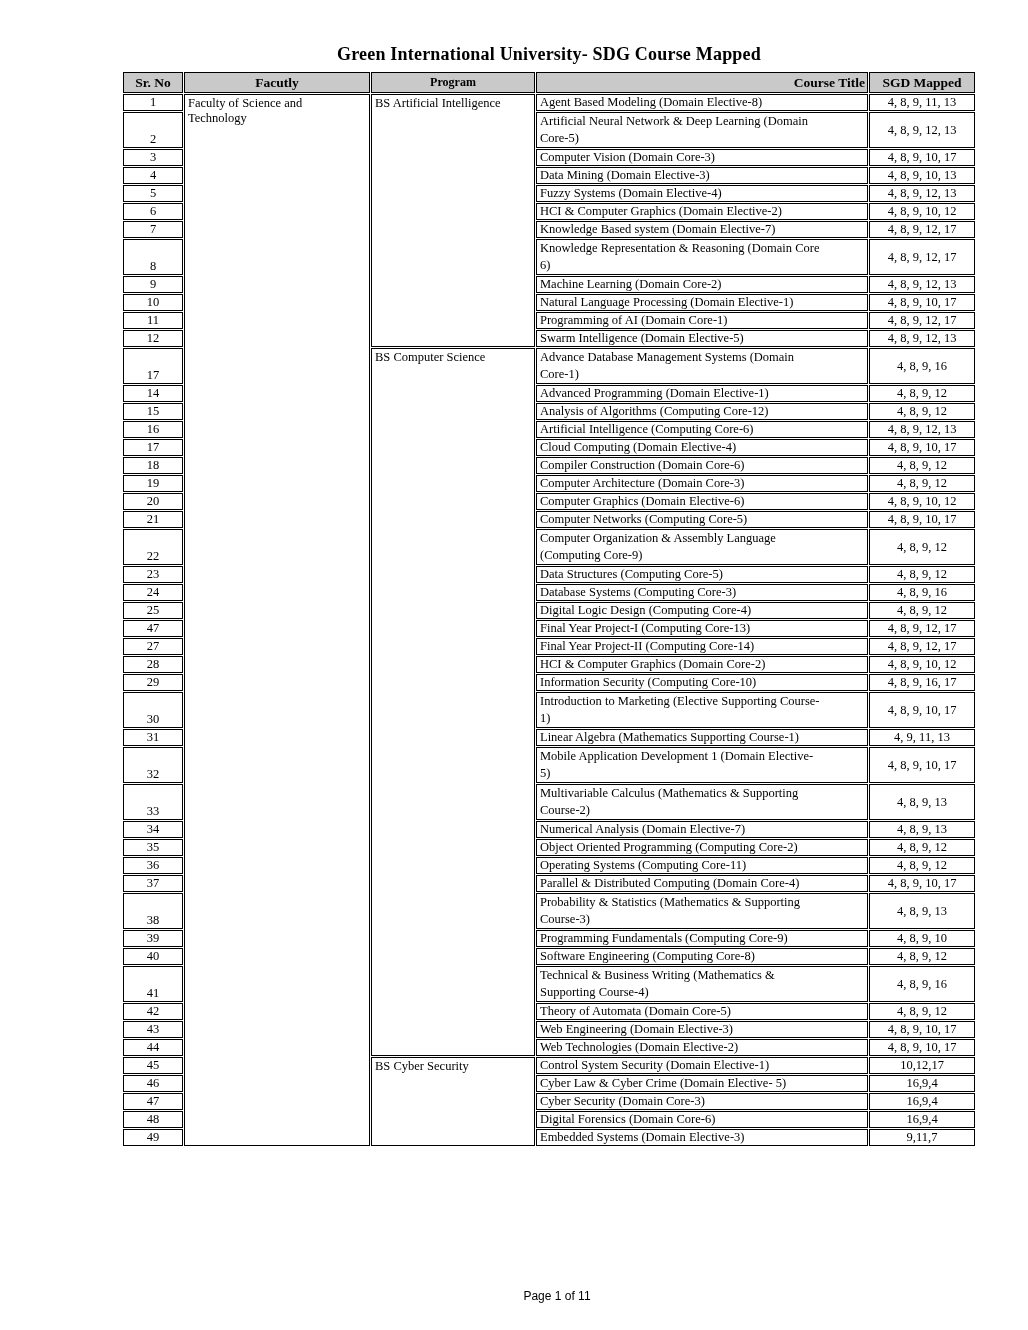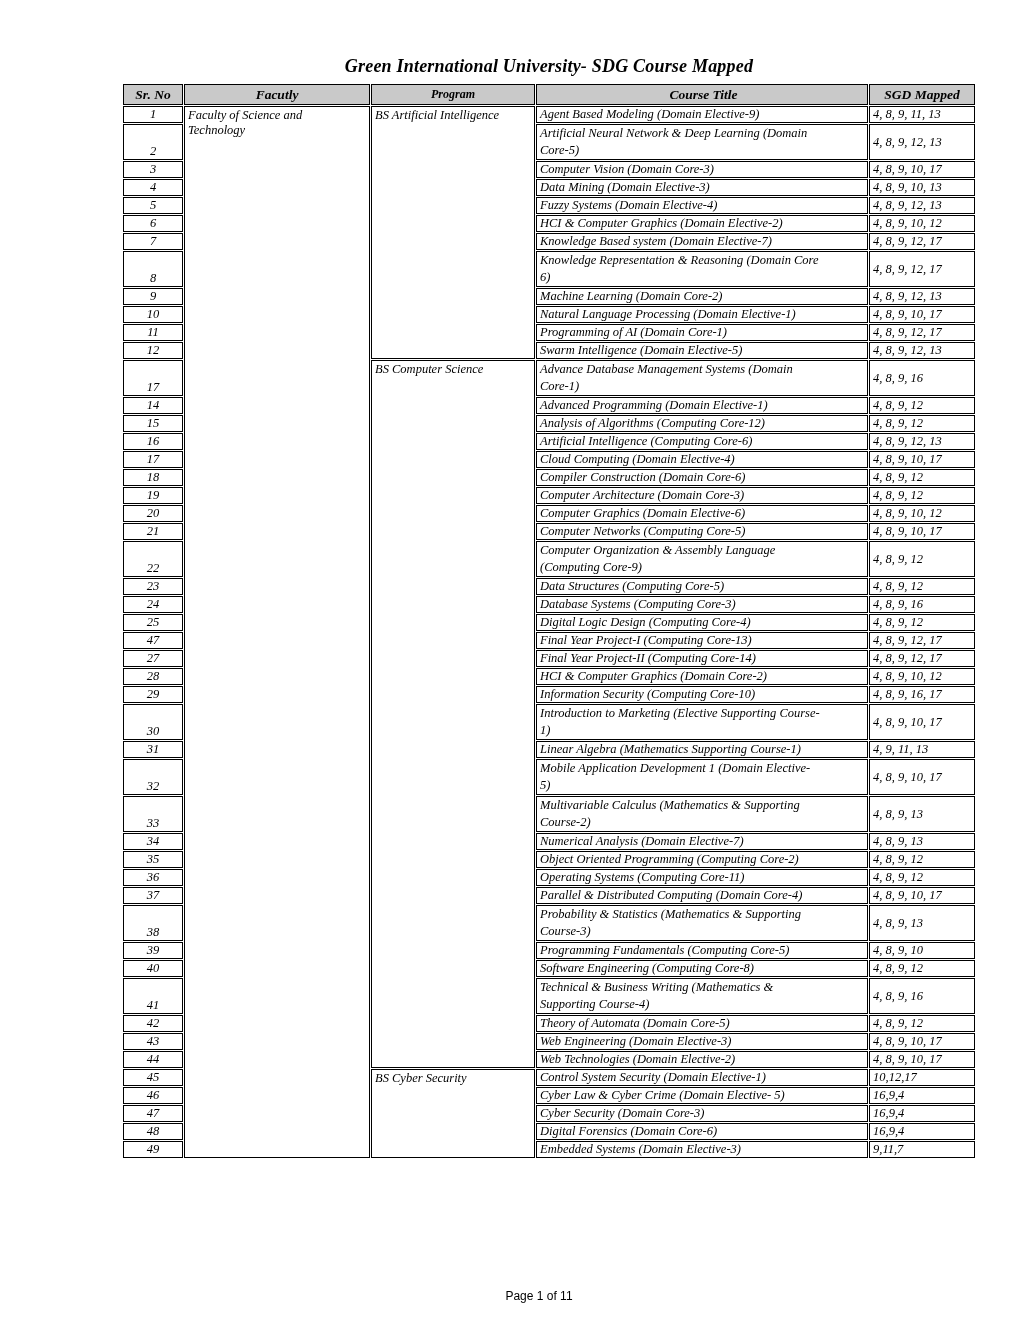--- a/index.html
+++ b/index.html
@@ -11,23 +11,22 @@
   }
   body {
     width: 1028px;
     height: 1330px;
     position: relative;
     overflow: hidden;
   }
   .doc {
     position: absolute;
     left: 122px;
-    top: 12px;
+    top: 0;
     width: 854px;
-    font-style: italic;
   }
   .title {
     margin-top: 44px;
     text-align: center;
     font-weight: bold;
     font-size: 18px;
     line-height: 20px;
     letter-spacing: 0.2px;
   }
   .subtitle {
@@ -55,21 +54,21 @@
   }
   th {
     background: var(--header-bg, #c9c9c9);
     font-weight: bold;
     font-size: 13.5px;
     line-height: 15px;
     padding: 2px 2px;
     text-align: center;
   }
   th.h-prog { font-size: 12px; }
-  th.h-course { text-align: center; padding-left: 5px; }
+  th.h-course { text-align: right; padding-left: 5px; }
   td {
     font-size: 12.5px;
     line-height: 15px;
     padding: 0 3px;
     vertical-align: middle;
   }
   td.sr {
     text-align: center;
     vertical-align: bottom;
     padding: 0;
@@ -77,24 +76,24 @@
   td.faculty, td.program {
     vertical-align: top;
     white-space: pre-line;
     padding-top: 1px;
   }
   td.title-cell {
     white-space: pre-line;
     text-align: left;
   }
   td.title-cell.tall { line-height: 17px; }
-  td.sdg { text-align: left; }
+  td.sdg { text-align: center; }
   .footer {
     position: absolute;
-    left: 112px;
+    left: 130px;
     width: 854px;
     top: 1289px;
     text-align: center;
     font-size: 12px;
     font-family: "Liberation Sans", "DejaVu Sans", sans-serif;
   }
 </style>
 </head>
 <body>
 
@@ -117,21 +116,21 @@
         <th class="h-course">Course Title</th>
         <th class="h-sgd">SGD Mapped</th>
       </tr>
     </thead>
     <tbody id="tbody">
         <tr>
           <td class="sr">1</td>
           <td class="faculty" rowspan="49">Faculty of Science and
 Technology</td>
           <td class="program" rowspan="12">BS Artificial Intelligence</td>
-          <td class="title-cell">Agent Based Modeling (Domain Elective-9)</td>
+          <td class="title-cell">Agent Based Modeling (Domain Elective-8)</td>
           <td class="sdg">4, 8, 9, 11, 13</td>
         </tr>
         <tr>
           <td class="sr">2</td>
           <td class="title-cell tall">Artificial Neural Network &amp; Deep Learning (Domain
 Core-5)</td>
           <td class="sdg">4, 8, 9, 12, 13</td>
         </tr>
         <tr>
           <td class="sr">3</td>
@@ -316,21 +315,21 @@
           <td class="sdg">4, 8, 9, 10, 17</td>
         </tr>
         <tr>
           <td class="sr">38</td>
           <td class="title-cell tall">Probability &amp; Statistics (Mathematics &amp; Supporting
 Course-3)</td>
           <td class="sdg">4, 8, 9, 13</td>
         </tr>
         <tr>
           <td class="sr">39</td>
-          <td class="title-cell">Programming Fundamentals (Computing Core-5)</td>
+          <td class="title-cell">Programming Fundamentals (Computing Core-9)</td>
           <td class="sdg">4, 8, 9, 10</td>
         </tr>
         <tr>
           <td class="sr">40</td>
           <td class="title-cell">Software Engineering (Computing Core-8)</td>
           <td class="sdg">4, 8, 9, 12</td>
         </tr>
         <tr>
           <td class="sr">41</td>
           <td class="title-cell tall">Technical &amp; Business Writing (Mathematics &amp;

